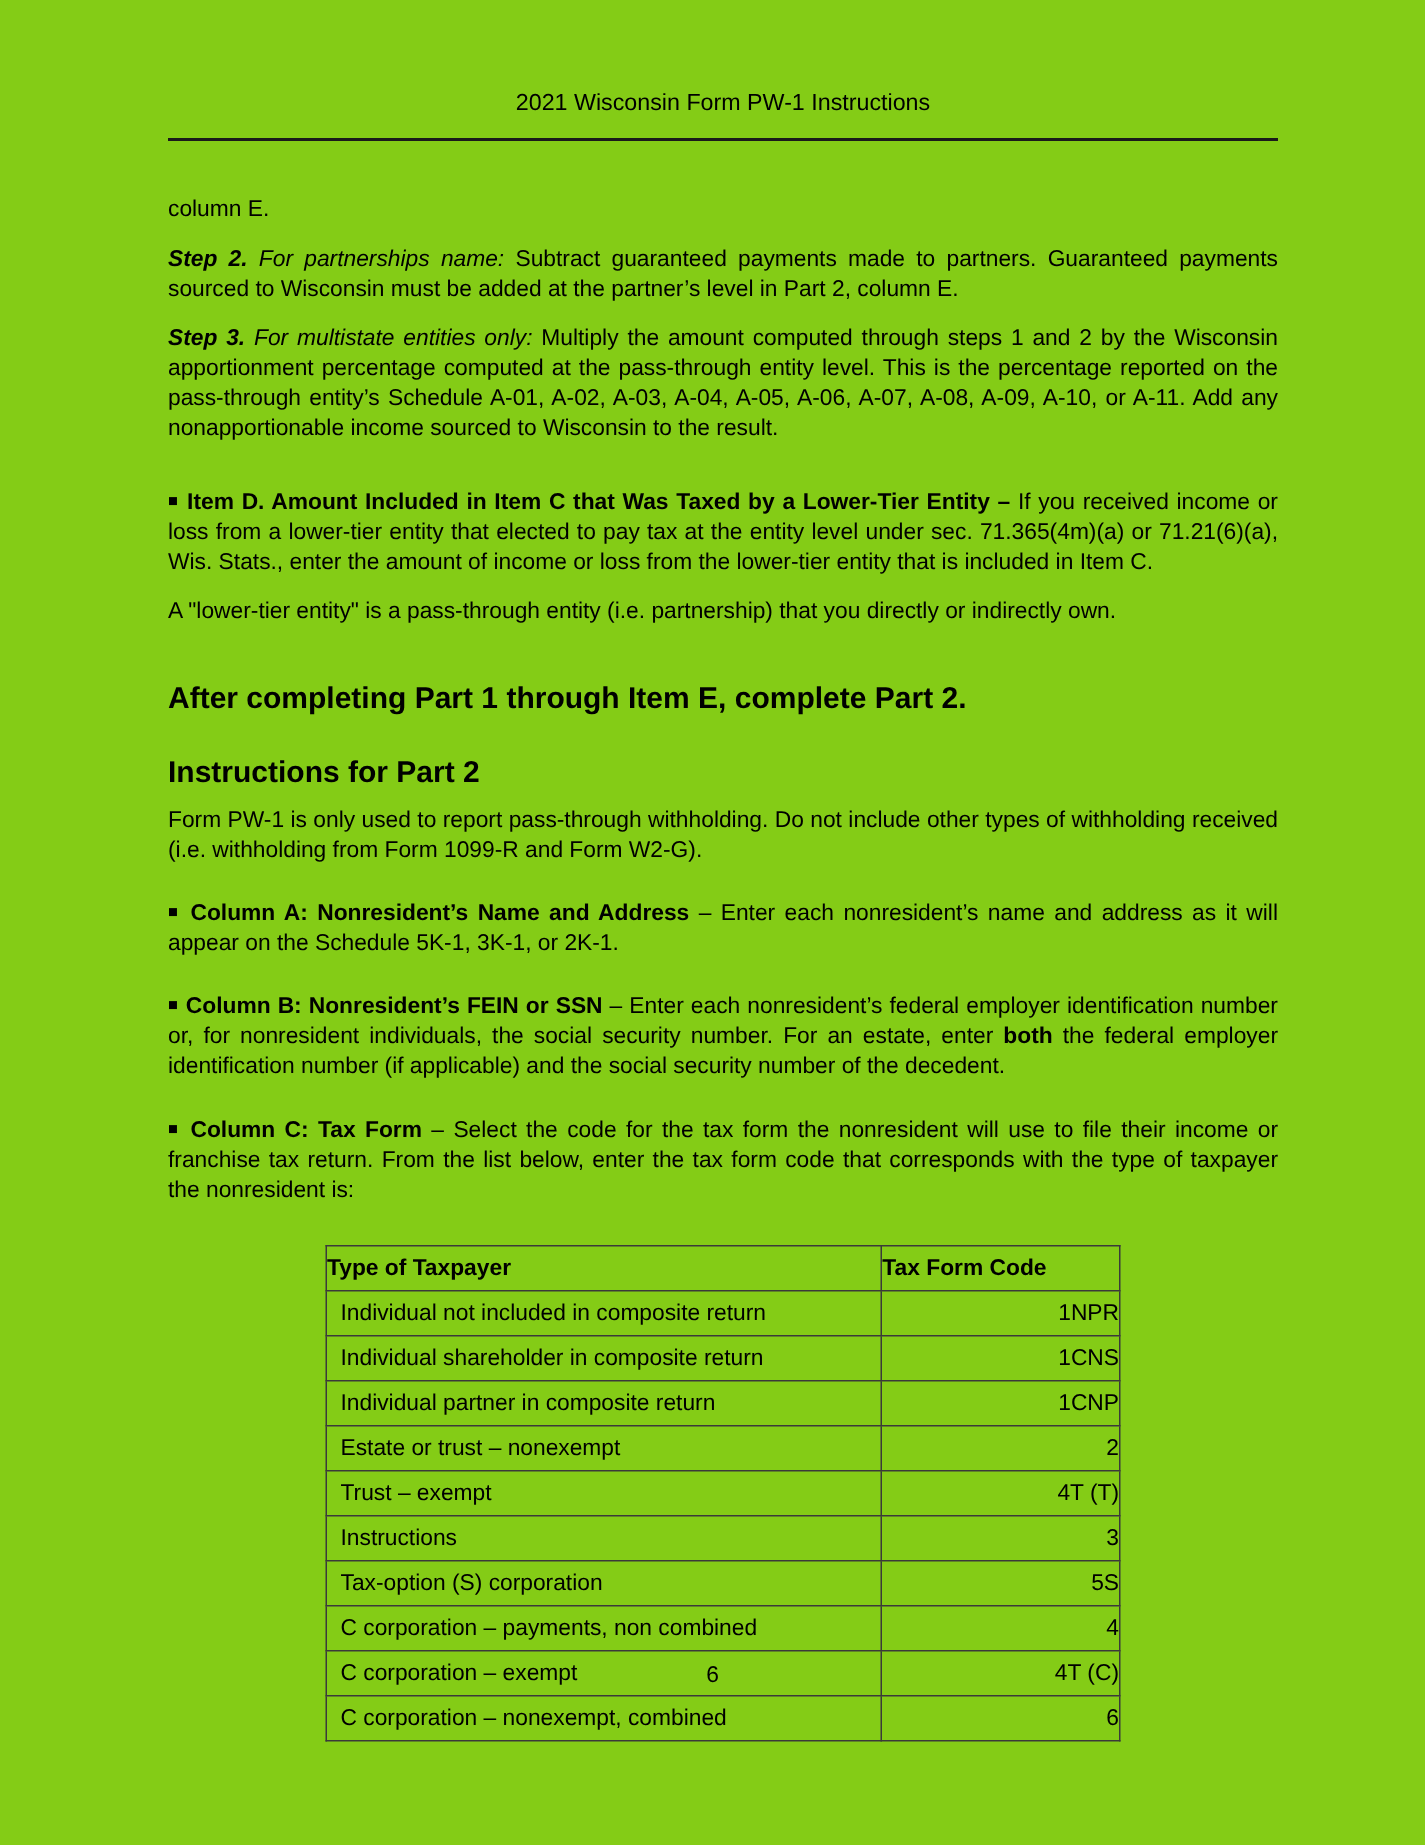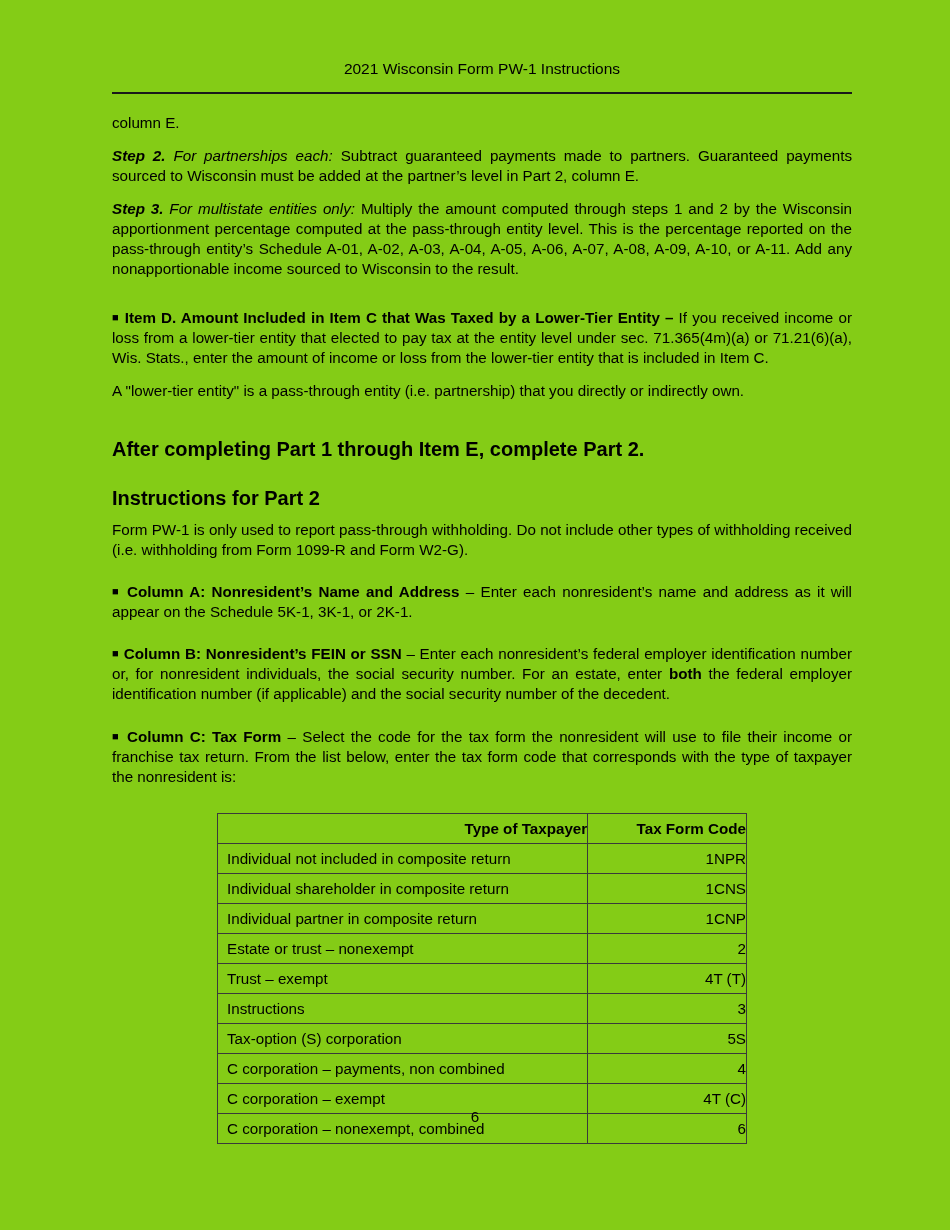--- a/index.html
+++ b/index.html
@@ -36,21 +36,21 @@
   .header-rule {
     margin-top: 13px;
     border-top: 2px solid #1a1a1a;
     height: 0;
     font-size: 0;
     line-height: 0;
   }
 
   
   .body-area {
-    padding-top: 19px;
+    padding-top: 36px;
   }
   p.para {
     margin: 0 0 13px 0;
     font-size: 15.2px;
     line-height: 1.32;
     text-align: justify;
     text-justify: inter-word;
   }
   p.para.noj {
     text-align: left;
@@ -86,21 +86,21 @@
   }
   table.taxtable th,
   table.taxtable td {
     border: 1px solid #3a3a3a;
     padding: 0;
     height: 29px;
     vertical-align: middle;
   }
   table.taxtable th {
     font-weight: bold;
-    text-align: right;
+    text-align: left;
   }
   table.taxtable td.type-cell {
     text-align: left;
     padding-left: 9px;
     width: 368px;
   }
   table.taxtable td.code-cell {
     text-align: right;
     width: 161px;
   }
@@ -129,21 +129,21 @@
       <div class="header-rule"></div>
     </div>
 
     <div class="body-area">
 
       <p class="para noj">
         <span>column E.</span>
       </p>
 
       <p class="para">
-        <span class="bold ital">Step 2.</span><span>&nbsp;</span><span class="ital">For partnerships each:</span><span> Subtract guaranteed payments made to partners. Guaranteed payments sourced to Wisconsin must be added at the partner’s level in Part 2, column E.</span>
+        <span class="bold ital">Step 2.</span><span>&nbsp;</span><span class="ital">For partnerships name:</span><span> Subtract guaranteed payments made to partners. Guaranteed payments sourced to Wisconsin must be added at the partner’s level in Part 2, column E.</span>
       </p>
 
       <p class="para">
         <span class="bold ital">Step 3.</span><span>&nbsp;</span><span class="ital">For multistate entities only:</span><span> Multiply the amount computed through steps 1 and 2 by the Wisconsin apportionment percentage computed at the pass-through entity level. This is the percentage reported on the pass-through entity’s Schedule A-01, A-02, A-03, A-04, A-05, A-06, A-07, A-08, A-09, A-10, or A-11. Add any nonapportionable income sourced to Wisconsin to the result.</span>
       </p>
 
       <div class="gap-md"></div>
 
       <p class="para">
         <span class="bull">■</span><span>&nbsp;</span><span class="bold">Item D. Amount Included in Item C that Was Taxed by a Lower-Tier Entity</span><span class="bold"> – </span><span>If you received income or loss from a lower-tier entity that elected to pay tax at the entity level under sec. 71.365(4m)(a) or 71.21(6)(a), Wis. Stats., enter the amount of income or loss from the lower-tier entity that is included in Item C.</span>

